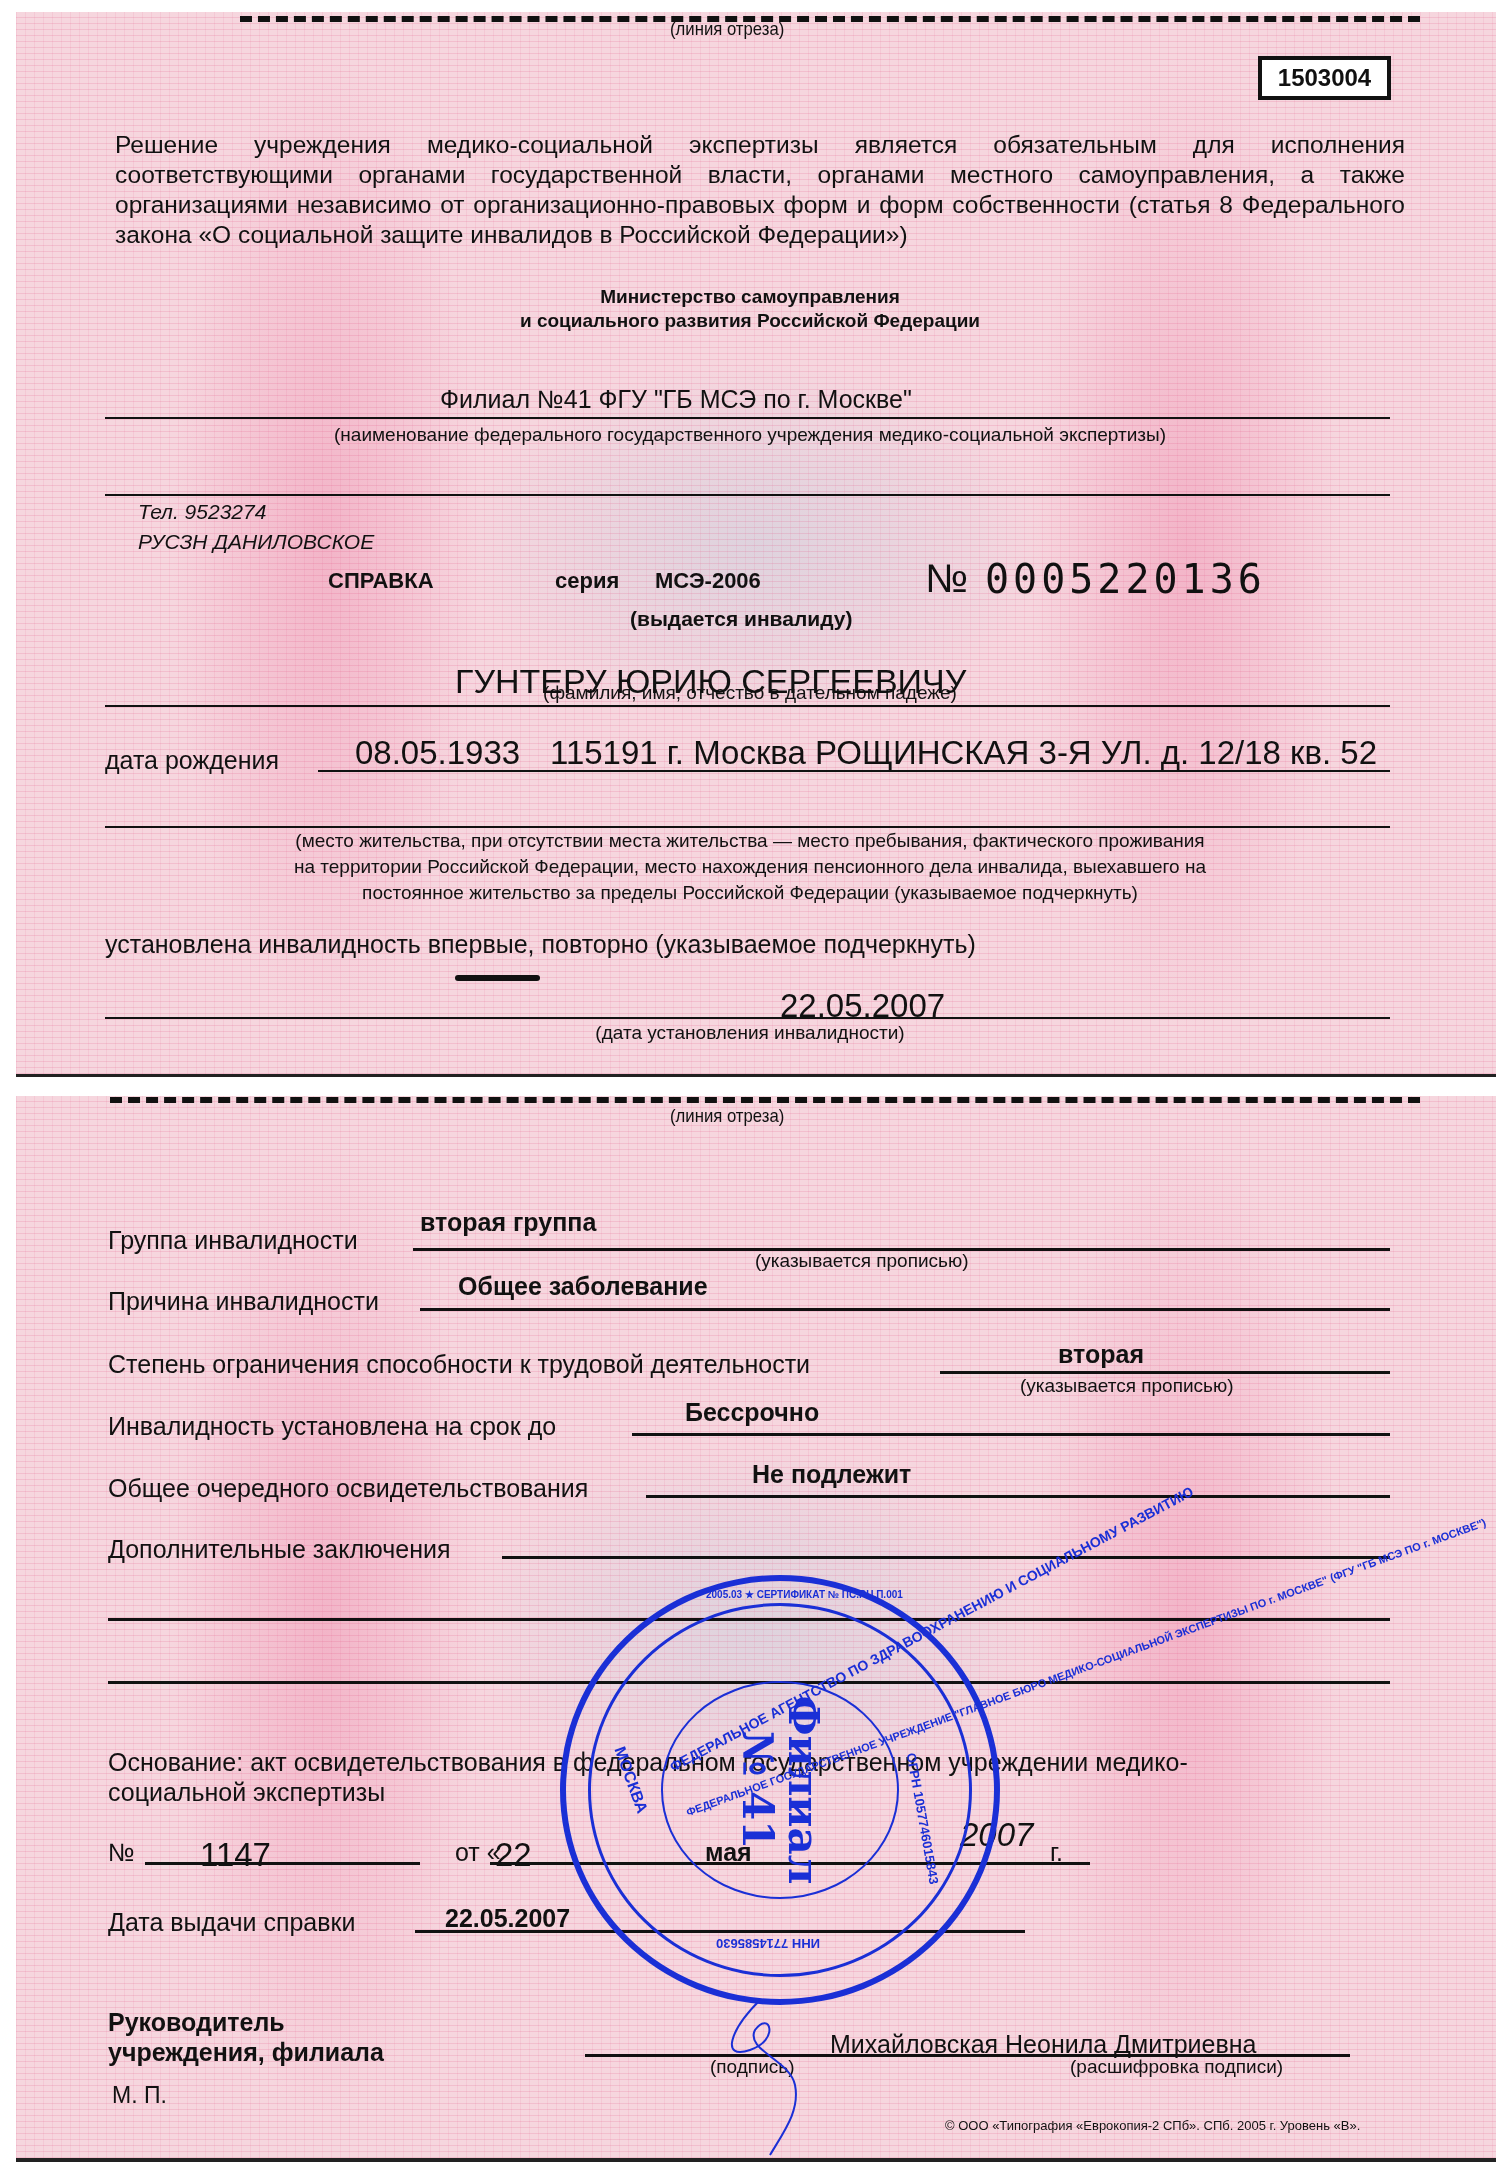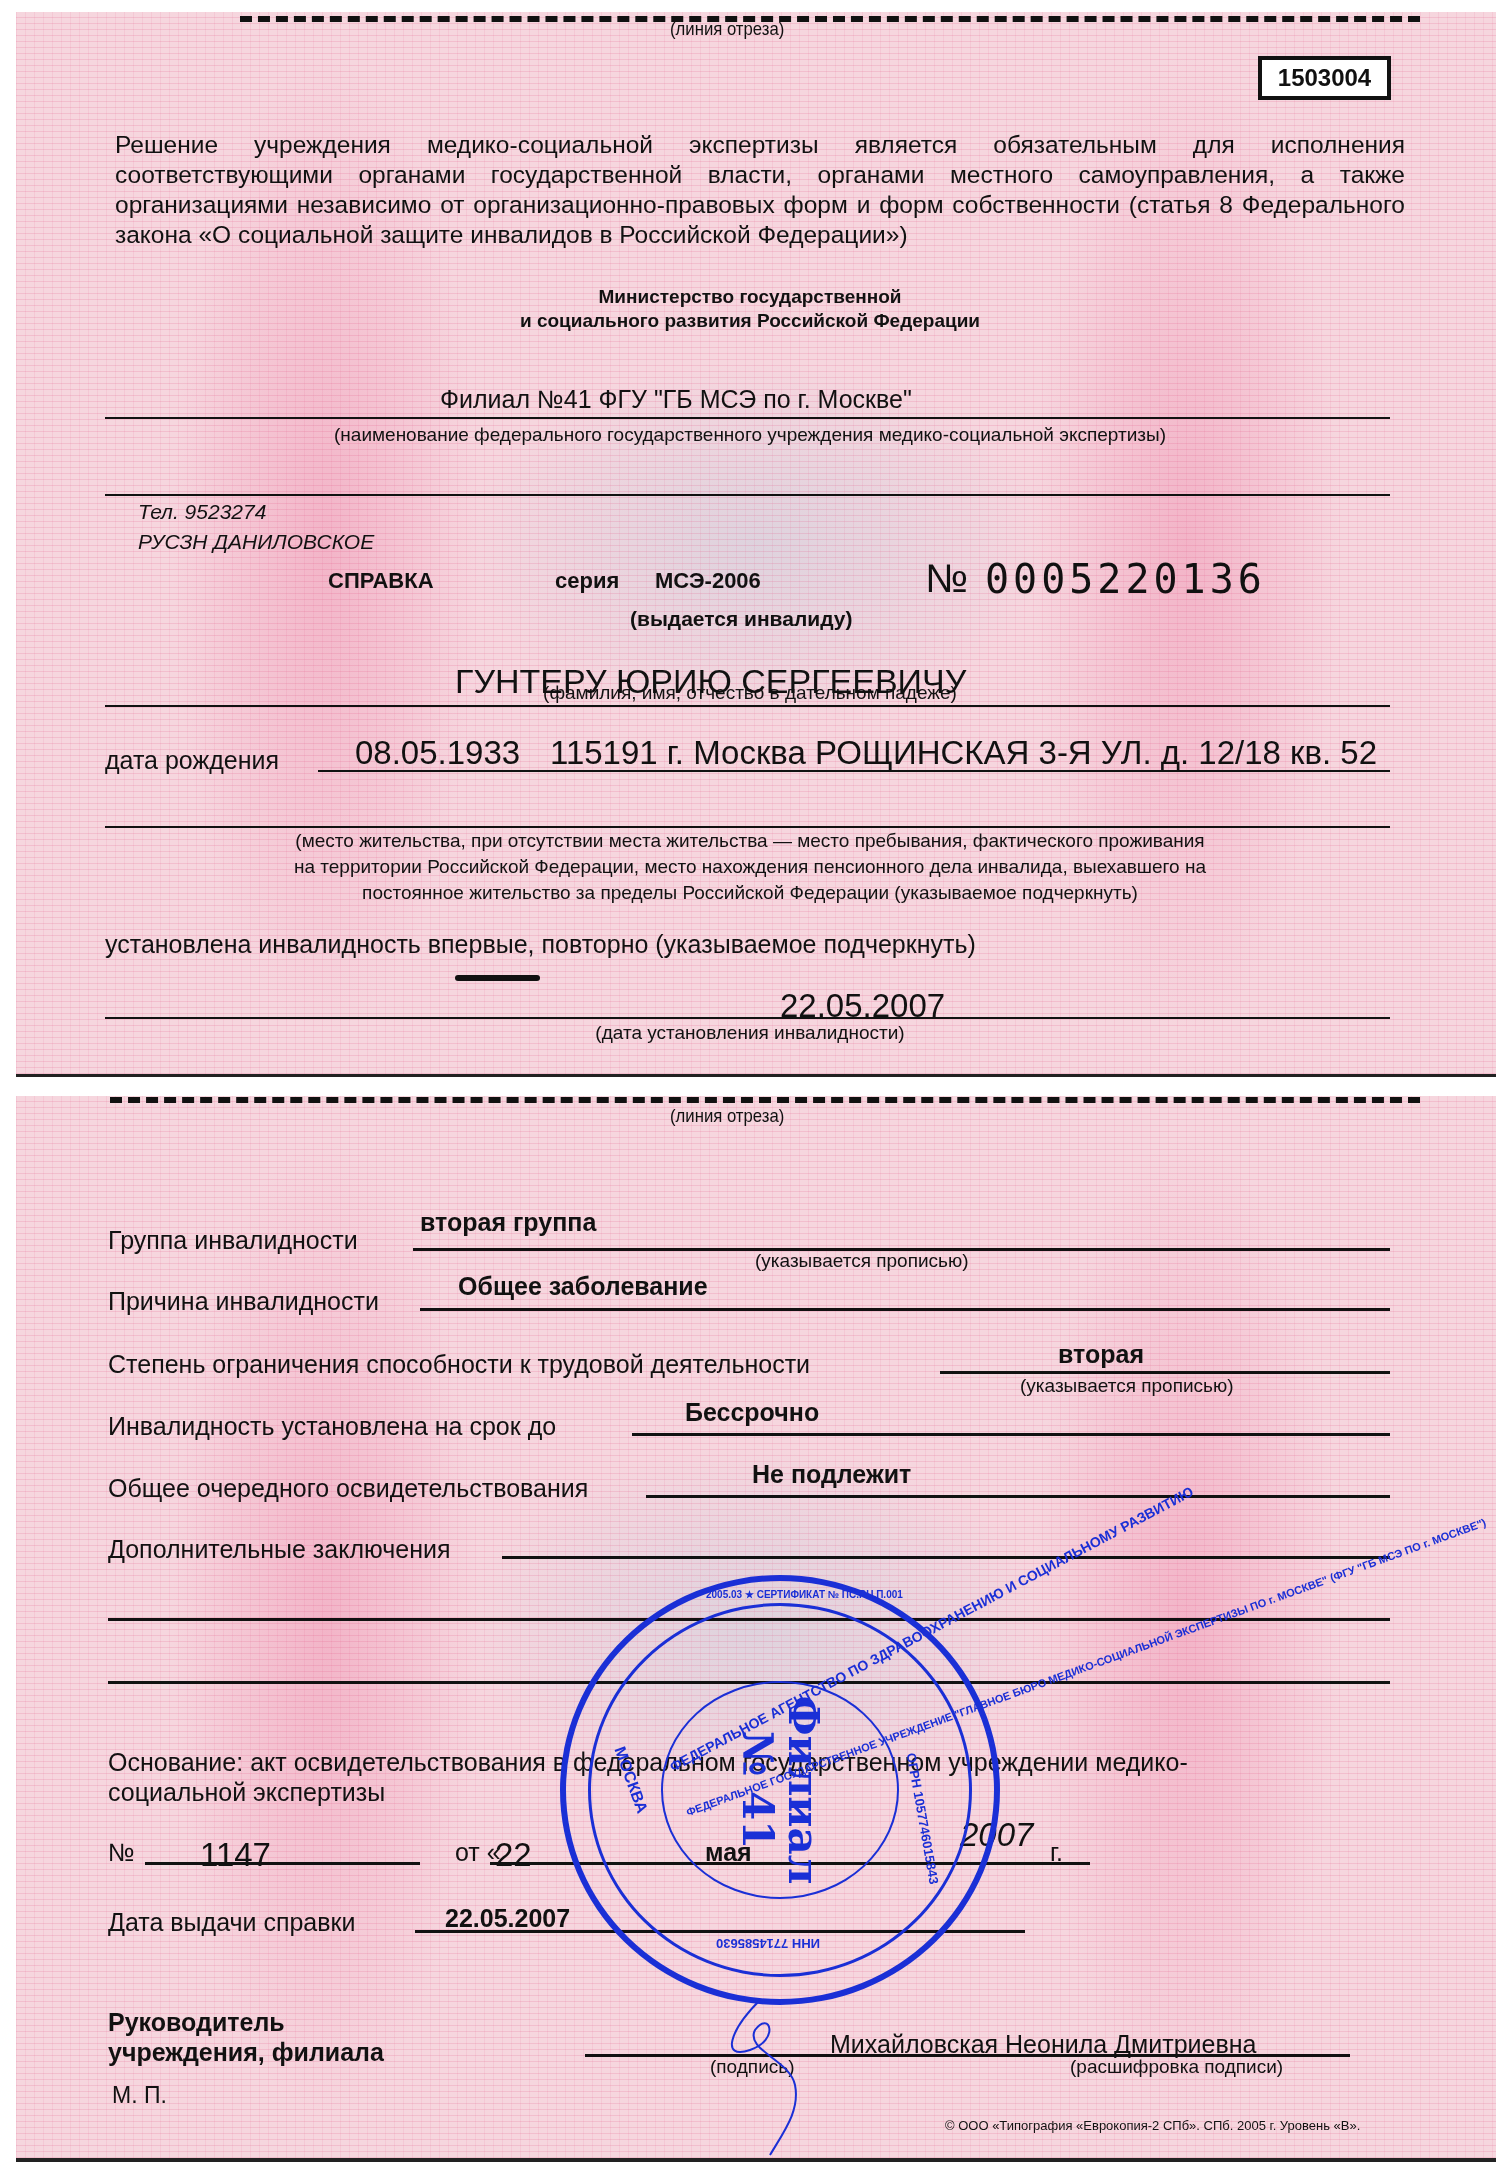--- a/index.html
+++ b/index.html
@@ -67,21 +67,21 @@
 <body>
 
 <div class="sheet sheet-top"></div>
 
 <div class="cut-line" style="top:16px;"></div>
 <div class="cut-label" style="left:670px; top:18px;">(линия отреза)</div>
 <div class="form-code">1503004</div>
 
 <div class="para" style="top:130px;">Решение учреждения медико-социальной экспертизы является обязательным для исполнения соответствующими органами государственной власти, органами местного самоуправления, а также организациями независимо от организационно-правовых форм и форм собственности (статья 8 Федерального закона «О социальной защите инвалидов в Российской Федерации»)</div>
 
-<div class="center-bold" style="left:400px; width:700px; top:286px;">Министерство государственной</div>
+<div class="center-bold" style="left:400px; width:700px; top:286px;">Министерство самоуправления</div>
 <div class="center-bold" style="left:400px; width:700px; top:310px;">и социального развития Российской Федерации</div>
 
 <div class="fill-normal" style="left:440px; top:385px; font-size:25px;">Филиал №41  ФГУ "ГБ МСЭ по г. Москве"</div>
 <div class="rule" style="left:105px; width:1285px; top:417px;"></div>
 <div class="hint" style="left:150px; width:1200px; top:424px;">(наименование федерального государственного учреждения медико-социальной экспертизы)</div>
 <div class="rule" style="left:105px; width:1285px; top:494px;"></div>
 
 <div class="fill-normal italic" style="left:138px; top:500px; font-size:21px;">Тел. 9523274</div>
 <div class="fill-normal italic" style="left:138px; top:530px; font-size:21px;">РУСЗН ДАНИЛОВСКОЕ</div>
 

